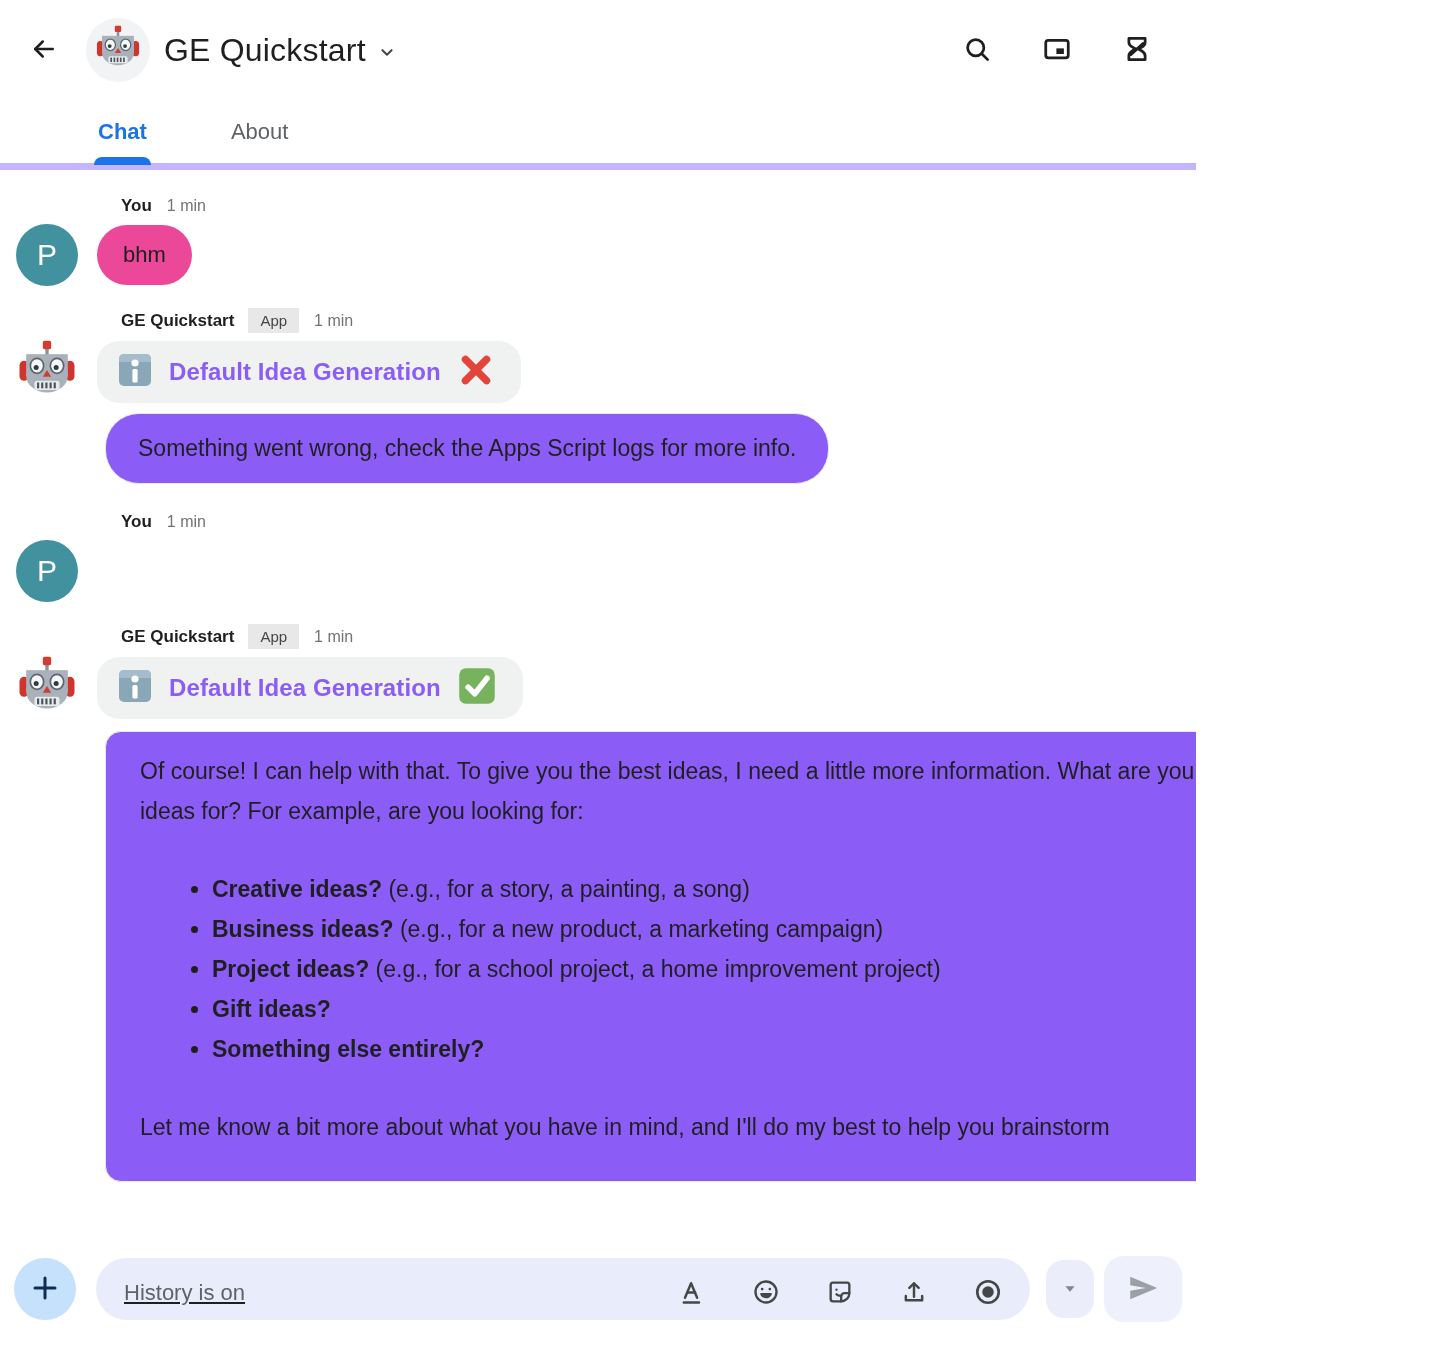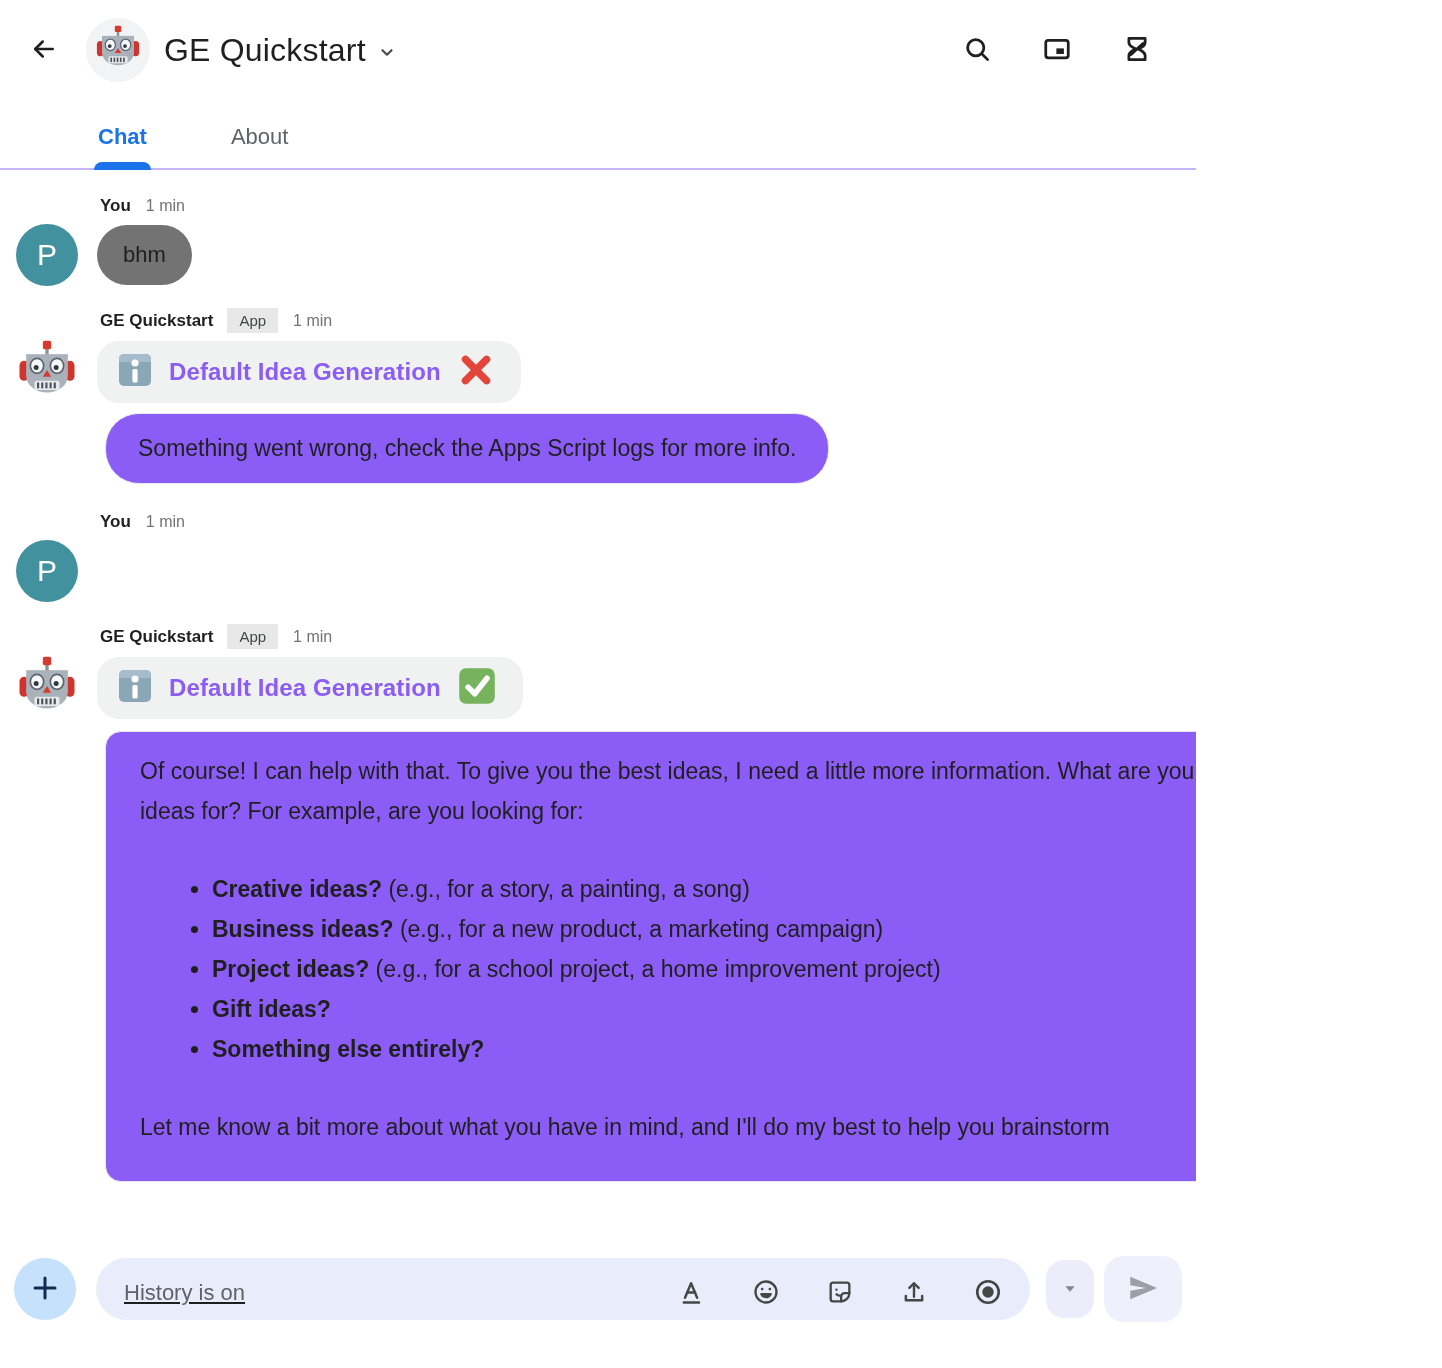--- a/index.html
+++ b/index.html
@@ -12,41 +12,41 @@
   .icon-btn { background:none; border:none; cursor:pointer; display:flex; align-items:center; justify-content:center; padding:0; }
   .back-btn { width:40px; height:40px; }
   .hdr-avatar { width:64px; height:64px; border-radius:50%; background:#f1f3f4; margin-left:22px;
     display:flex; align-items:center; justify-content:center; }
   .hdr-title { font-size:32px; font-weight:500; letter-spacing:0.2px; margin-left:14px; color:#1f1f1f; }
   .hdr-chevron { margin-left:10px; margin-top:8px; }
   .hdr-right { margin-left:auto; display:flex; align-items:center; gap:34px; padding-right:12px; }
   .hdr-right .icon-btn { width:46px; height:46px; }
 
   
-  .tabs { height:70px; display:flex; align-items:flex-end; padding-left:94px; border-bottom:2px solid #c4b5fd; flex:0 0 auto; }
+  .tabs { height:70px; display:flex; align-items:flex-end; padding-left:94px; border-bottom:7px solid #c4b5fd; flex:0 0 auto; }
   .tab { position:relative; font-size:22px; font-weight:600; padding:0 4px 18px 4px; margin-right:76px; cursor:pointer; background:none; border:none; font-family:inherit; }
   .tab.active { color:#1a73e8; }
   .tab.inactive { color:#5f6368; font-weight:500; }
   .tab.active::after { content:""; position:absolute; left:0; right:0; bottom:-2px; height:8px;
     background:#1a73e8; border-radius:8px 8px 0 0; }
 
   
   .chat { flex:1 1 auto; padding:26px 16px 0 16px; overflow:hidden; }
-  .name-row { display:flex; align-items:center; margin-left:84px; margin-bottom:8px; }
+  .name-row { display:flex; align-items:center; margin-left:105px; margin-bottom:8px; }
   .sender { font-size:17px; font-weight:700; color:#1f1f1f; }
   .time { font-size:16px; color:#737373; margin-left:15px; }
   .badge { font-size:15px; font-weight:500; color:#444746; background:#e8e8e8; border-radius:0;
     padding:4px 12px; margin-left:14px; }
   .row { display:flex; align-items:center; }
   .avatar { width:62px; height:62px; border-radius:50%; flex:0 0 auto;
     display:flex; align-items:center; justify-content:center; }
   .avatar.teal { background:#41919e; color:#fff; font-size:30px; font-weight:400; }
   .robot-wrap { width:62px; height:62px; flex:0 0 auto; display:flex; align-items:center; justify-content:center; }
   .gap { width:19px; flex:0 0 auto; }
-  .bubble-user { background:#737373; border-radius:30px; min-height:60px; display:flex; align-items:center;
+  .bubble-user { background:#ec4899; border-radius:30px; min-height:60px; display:flex; align-items:center;
     padding:13px 26px; font-size:22px; color:#1f1f1f; }
   .card { background:#f0f1f1; border-radius:22px; height:62px; display:flex; align-items:center;
     padding:0 26px 0 20px; gap:16px; }
   .card-title { font-size:24px; font-weight:700; color:#8b5cf6; letter-spacing:0.1px;text-align:right; }
   .bubble-outline { background:#8b5cf6; border:1.5px solid #e7e9ec; border-radius:34px; margin-left:89px;
     font-size:23px; color:#1f1f1f; }
   .reply-simple { display:inline-block; padding:21px 32px; }
   .reply-big { width:1285px; border-radius:16px; padding:19px 34px 34px 34px; line-height:40px; }
   .reply-big p { margin:0; }
   .reply-big .para1 { margin-bottom:38px; }

